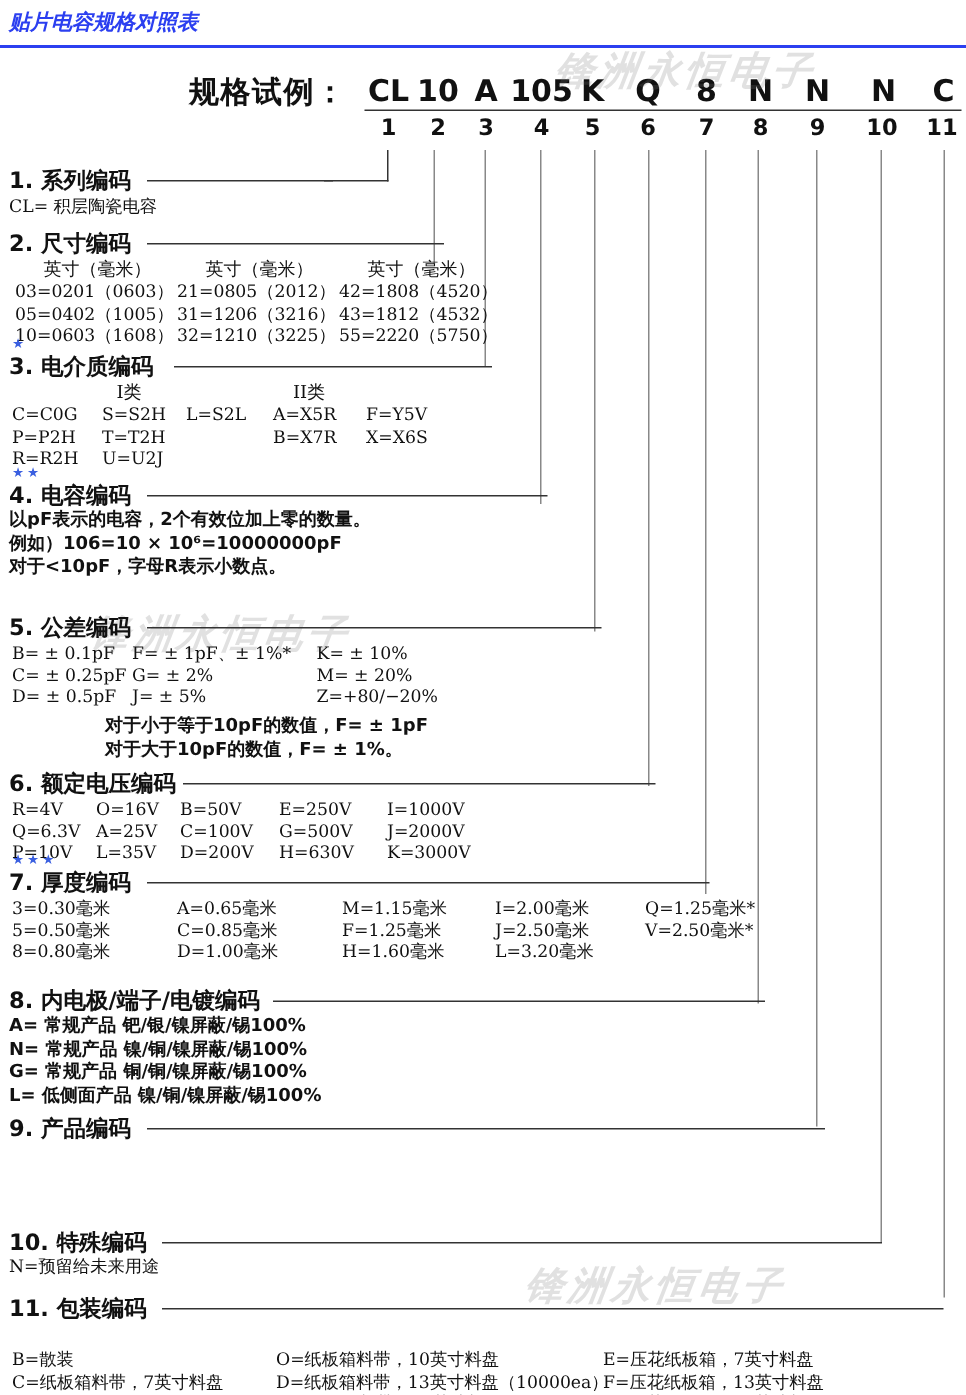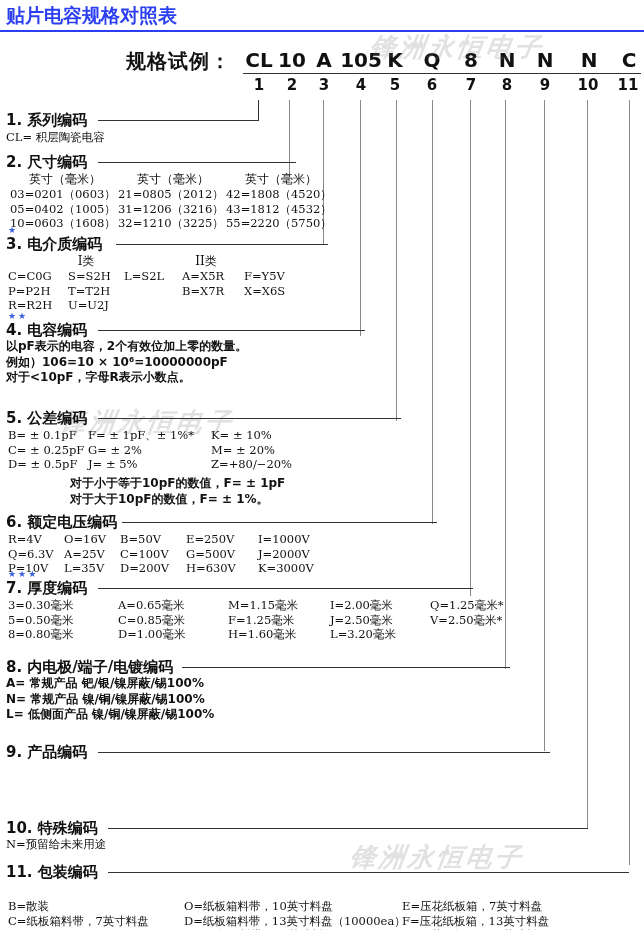--- a/index.html
+++ b/index.html
@@ -15,26 +15,27 @@
     font-family: "DejaVu Sans", "Liberation Sans", sans-serif;
     color: #111111;
     overflow: hidden;
   }
 
   
   #doc-title {
     position: absolute;
     left: 6px;
     top: 4px;
-    font-size: 19px;
+    font-size: 14px;
     font-weight: bold;
     color: #2b3ff0;
     letter-spacing: 0px;
     line-height: 22px;
     white-space: nowrap;
+    font-style: italic;
   }
   #title-rule {
     position: absolute;
     left: 0px;
     top: 30px;
     width: 644px;
     height: 2px;
     background: #2b3ff0;
   }
 
@@ -402,20 +403,21 @@
   </div>
 </div>
 
 <div class="section" style="top:657px;">
   <div class="sec-head">
     <span class="sec-title">8. 内电极/端子/电镀编码</span>
     <span class="sec-rule" style="left:176px;width:328px;"></span>
   </div>
   <div class="body-line-sans">A= 常规产品 钯/银/镍屏蔽/锡100%</div>
   <div class="body-line-sans">N= 常规产品 镍/铜/镍屏蔽/锡100%</div>
+  <div class="body-line-sans">G= 常规产品 铜/铜/镍屏蔽/锡100%</div>
   <div class="body-line-sans">L= 低侧面产品 镍/铜/镍屏蔽/锡100%</div>
 </div>
 
 <div class="section" style="top:742px;">
   <div class="sec-head">
     <span class="sec-title">9. 产品编码</span>
     <span class="sec-rule" style="left:92px;width:452px;"></span>
   </div>
 </div>
 

